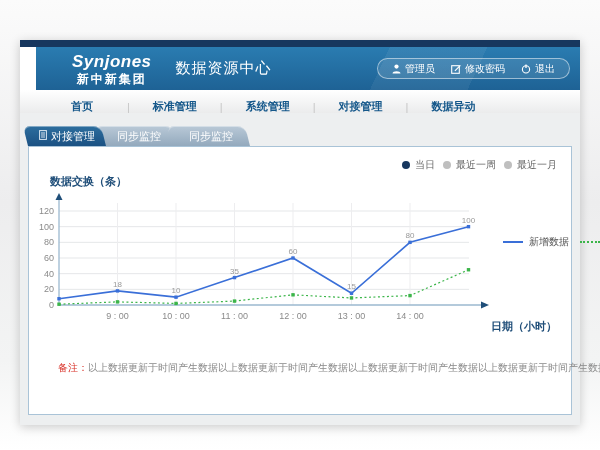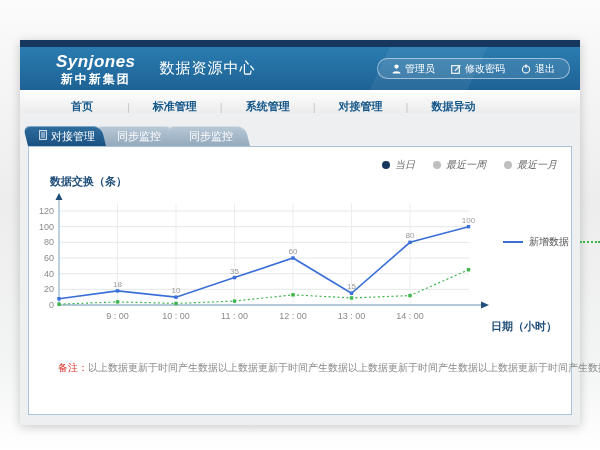--- a/index.html
+++ b/index.html
@@ -6,21 +6,21 @@
   html,body { width:600px; height:450px; overflow:hidden;
     font-family:"Liberation Sans","DejaVu Sans",sans-serif;
     background:linear-gradient(180deg,#fbfbfb 0%,#ededee 45%,#f3f4f4 80%,#ffffff 100%); }
 
   .window { position:absolute; left:20px; top:40px; width:560px; height:385px;
     background:#fff; box-shadow:0 2px 10px rgba(0,0,0,.20); }
 
   .topstrip { height:7px; background:#17375e; }
 
   .header { height:43px; background:linear-gradient(180deg,#2a7cb1,#1e6295);
-    position:relative; overflow:hidden; display:flex; align-items:center; color:#fff; }
+    position:relative; overflow:hidden; display:flex; align-items:center; color:#fff;margin-left:16px; }
   .header::after { content:""; position:absolute; right:30px; top:-30px; width:260px; height:140px;
     background:linear-gradient(115deg,transparent 35%,rgba(255,255,255,.06) 35%,rgba(255,255,255,.06) 65%,transparent 65%);
     pointer-events:none; }
   .logo { margin-left:36px; text-align:center; line-height:1; }
   .logo-primary { font-style:italic; font-weight:bold; font-size:17px; letter-spacing:.5px; }
   .logo-secondary { font-weight:bold; font-size:12px; letter-spacing:2px; margin-top:3px; }
   .app-title { font-size:15px; margin-left:24px; letter-spacing:1px; }
 
   .user-pill { position:absolute; right:10px; top:11px; height:21px; border:1px solid rgba(255,255,255,.5);
     background:rgba(255,255,255,.10); border-radius:11px; display:flex; align-items:center;
@@ -40,22 +40,22 @@
     gap:4px; font-size:11px; color:#fff; cursor:pointer; margin-right:-6px; }
   .tab::before { content:""; position:absolute; inset:0; transform:skewX(14deg); transform-origin:0 100%;
     border-radius:7px 8px 0 0; background:linear-gradient(#b9c9d7,#93a9bd); box-shadow:inset 0 1px 0 rgba(255,255,255,.4); }
   .tab.active { z-index:3; }
   .tab.active::before { background:linear-gradient(#2d6e9e,#1b5183); }
   .tab > * { position:relative; }
 
   .panel { position:absolute; left:8px; right:8px; top:33px; bottom:10px;
     background:#fff; border:1px solid #a9c3d7; }
 
-  .radio-row { position:absolute; top:11px; right:14px; display:flex; gap:18px; align-items:center;
-    font-size:10px; color:#666;font-style:italic; }
+  .radio-row { position:absolute; top:11px; right:14px; display:flex; gap:8px; align-items:center;
+    font-size:10px; color:#666; }
   .radio-item { display:flex; align-items:center; gap:5px; cursor:pointer; }
   .radio-dot { width:8px; height:8px; border-radius:50%; background:#bfbfbf; }
   .radio-dot.selected { background:#17375e; }
 
   .y-title { position:absolute; left:21px; top:27px; color:#1f4e79; font-size:11px; font-weight:bold; }
   .x-title { position:absolute; left:462px; top:172px; color:#1f4e79; font-size:11px; font-weight:bold; }
 
   .chart-svg { position:absolute; left:0; top:46px; overflow:visible; }
 
   .legend { position:absolute; left:474px; top:88px; display:flex; gap:11px;

